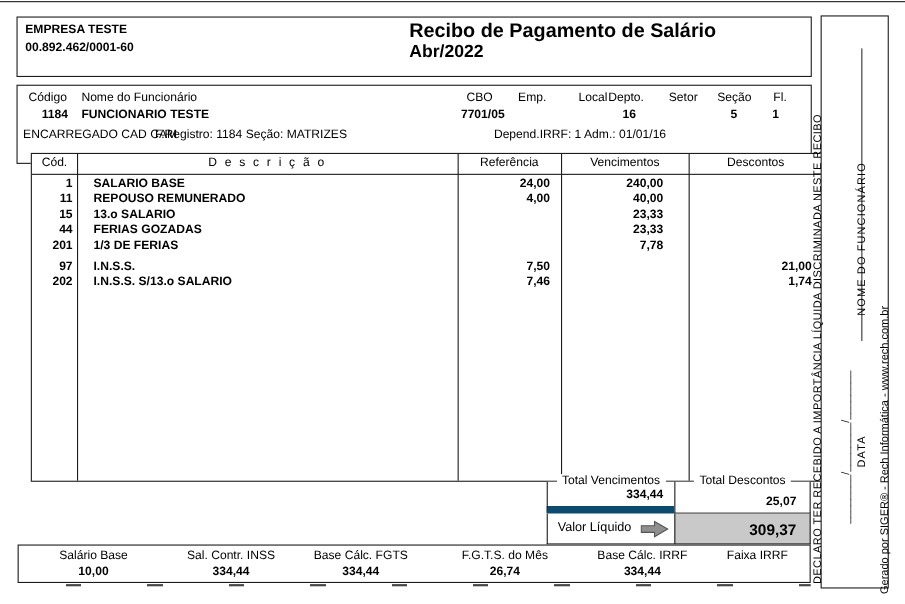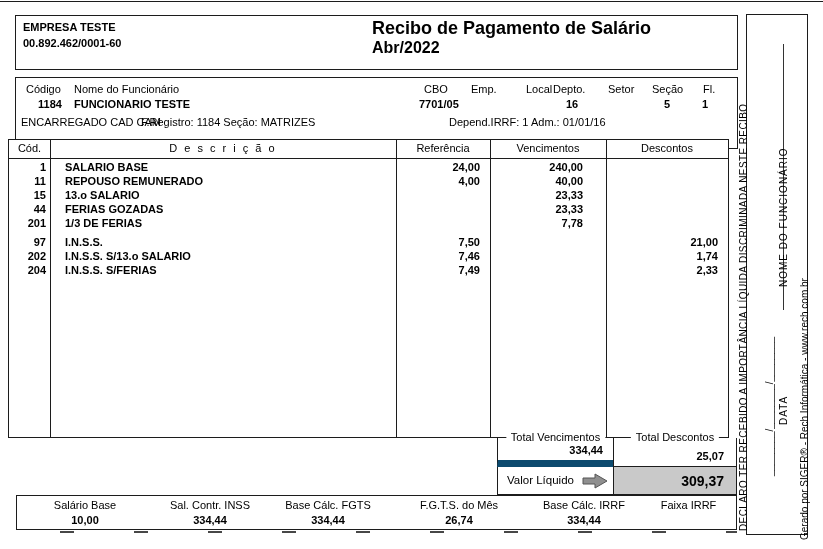--- a/index.html
+++ b/index.html
@@ -74,21 +74,21 @@
     <span class="t b" style="left:550px;top:20px;">16</span>
     <span class="t b" style="left:597px;top:20px;"></span>
     <span class="t b" style="left:648px;top:20px;">5</span>
     <span class="t b" style="left:686px;top:20px;">1</span>
 
     <span class="t" style="left:5px;top:38px;">ENCARREGADO CAD CAM</span>
     <span class="t" style="left:125px;top:38px;">F.Registro: 1184 Seção: MATRIZES</span>
     <span class="t" style="left:433px;top:38px;">Depend.IRRF: 1 Adm.: 01/01/16</span>
   </div>
 
-  <div class="box" style="left:8px;top:139px;width:721px;height:299px;">
+  <div class="box" style="left:28px;top:139px;width:721px;height:299px;">
     <div class="vl" style="left:41px;"></div>
     <div class="vl" style="left:387px;"></div>
     <div class="vl" style="left:481px;"></div>
     <div class="vl" style="left:597px;"></div>
     <div class="hline" style="left:0;top:18px;width:719px;"></div>
 
     <span class="th" style="left:0;width:41px;">Cód.</span>
     <span class="th" style="left:41px;width:346px;letter-spacing:2px;">D e s c r i ç ã o</span>
     <span class="th" style="left:387px;width:94px;">Referência</span>
     <span class="th" style="left:481px;width:116px;">Vencimentos</span>
@@ -136,27 +136,20 @@
         <span class="c-ref">7,50</span>
         <span class="c-venc"></span>
         <span class="c-dsc">21,00</span>
       </div>
       <div class="drow">
         <span class="c-cod">202</span>
         <span class="c-desc">I.N.S.S. S/13.o SALARIO</span>
         <span class="c-ref">7,46</span>
         <span class="c-venc"></span>
         <span class="c-dsc">1,74</span>
-      </div>
-      <div class="drow">
-        <span class="c-cod">204</span>
-        <span class="c-desc">I.N.S.S. S/FERIAS</span>
-        <span class="c-ref">7,49</span>
-        <span class="c-venc"></span>
-        <span class="c-dsc">2,33</span>
       </div>
     </div>
   </div>
 
   <div class="total-cell" style="left:497px;top:438px;width:116px;height:29px;border-left:1px solid #1c1c1c;border-bottom:7px solid #0c4a6e;">
     <span class="total-label">Total Vencimentos</span>
     <span class="total-value" style="right:10px;">334,44</span>
   </div>
   <div class="total-cell" style="left:613px;top:438px;width:124px;height:29px;border-left:1px solid #1c1c1c;border-right:1px solid #1c1c1c;border-bottom:1px solid #1c1c1c;">
     <span class="total-label">Total Descontos</span>

